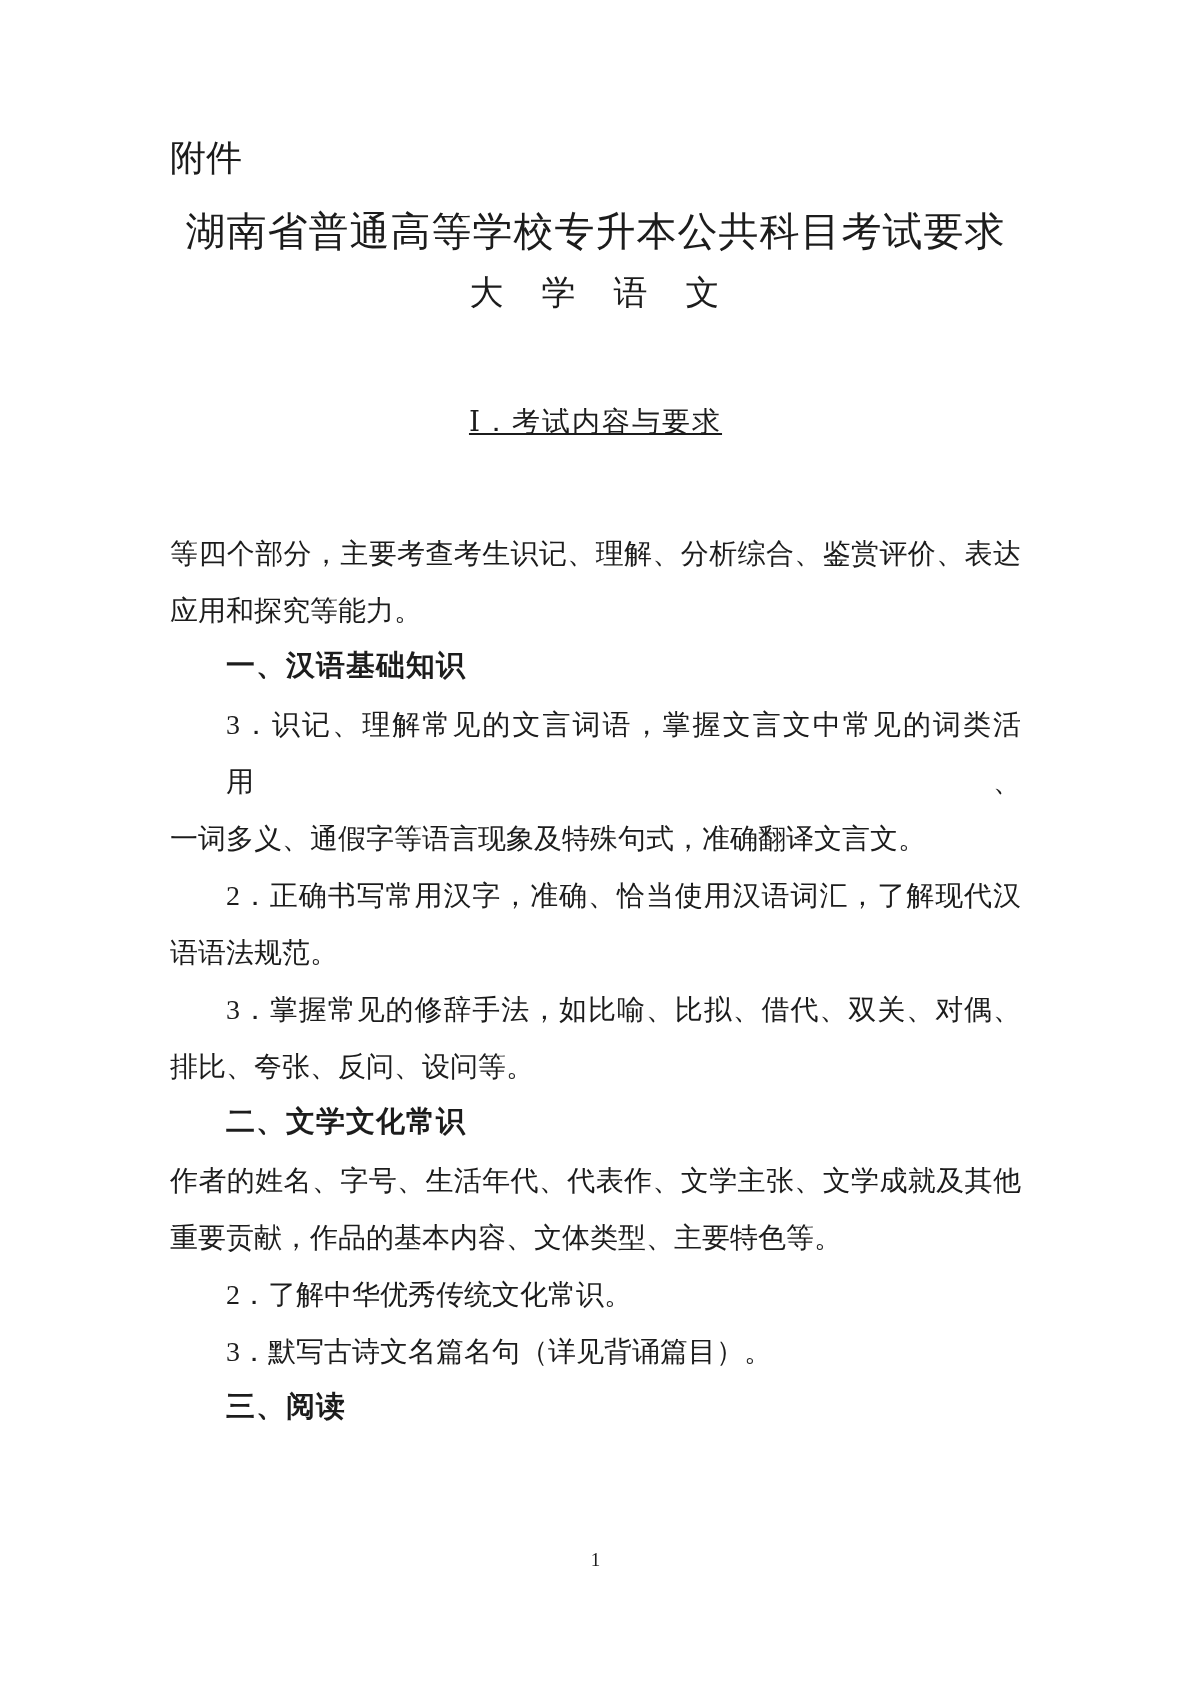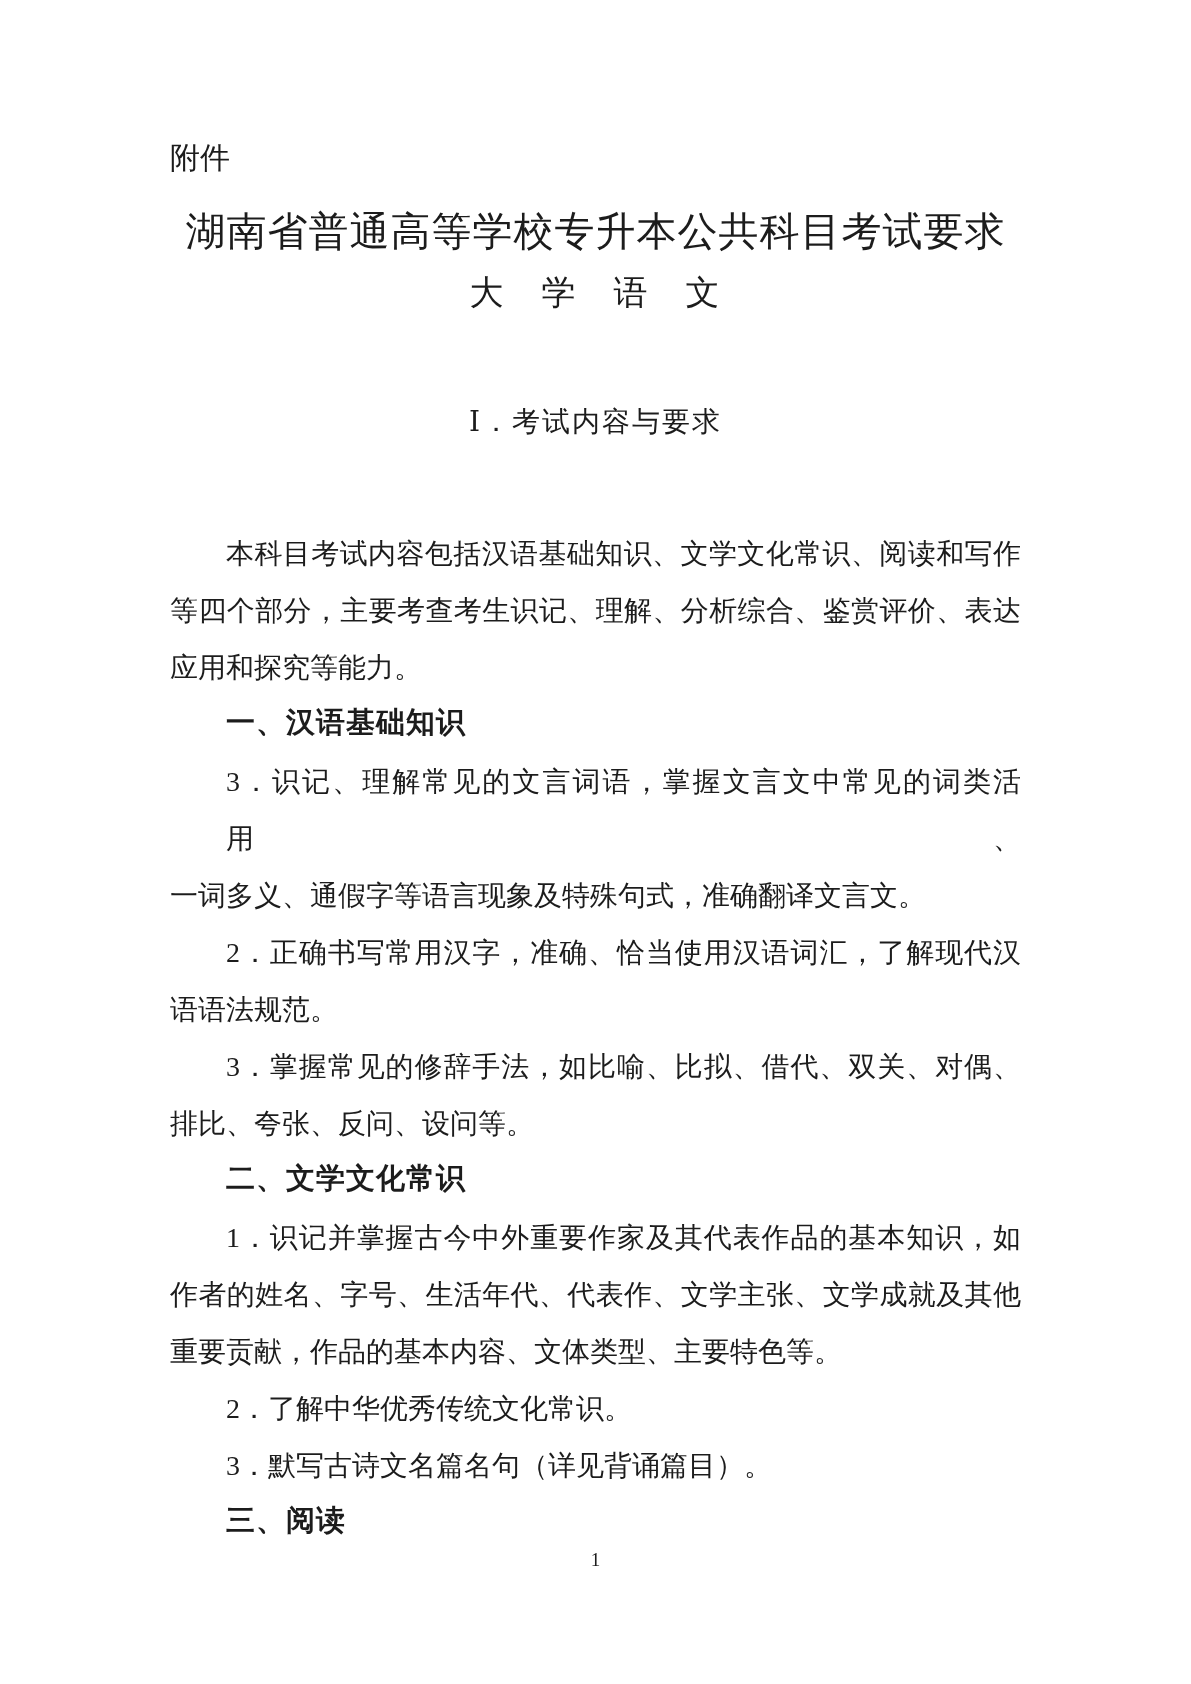--- a/index.html
+++ b/index.html
@@ -13,21 +13,21 @@
     height: 1684px;
     margin: 0 auto;
     background: #ffffff;
     box-sizing: border-box;
     padding: 140px 170px 0 170px;
     color: #1c1c1c;
     font-family: "Liberation Serif", "DejaVu Serif", serif;
     overflow: hidden;
   }
   .attachment {
-    font-size: 30px;
+    font-size: 36px;
     line-height: 36px;
   }
   .doc-title {
     margin-top: 34px;
     text-align: center;
     font-size: 40px;
     line-height: 44px;
     letter-spacing: 1px;
   }
   .doc-subtitle {
@@ -36,20 +36,21 @@
     font-size: 34px;
     line-height: 46px;
     letter-spacing: 2px;
   }
   .part-heading {
     margin-top: 86px;
     text-align: center;
     font-size: 28px;
     line-height: 40px;
     letter-spacing: 2px;
+    text-decoration: underline;
   }
   .body-text {
     margin-top: 83px;
     font-size: 28px;
     line-height: 57px;
   }
   .line {
     min-height: 57px;
   }
   .line.indent {
@@ -84,38 +85,36 @@
   <div class="attachment">附件</div>
 
   <div class="doc-title">湖南省普通高等学校专升本公共科目考试要求</div>
 
   <div class="doc-subtitle">大　学　语　文</div>
 
   <div class="part-heading">Ⅰ．考试内容与要求</div>
 
   <div class="body-text">
 
-    <div class="line indent fill">本科目考试内容包括汉语基础知识、文学文化常识、阅读和写作</div>
     <div class="line fill">等四个部分，主要考查考生识记、理解、分析综合、鉴赏评价、表达</div>
     <div class="line">应用和探究等能力。</div>
 
     <div class="line indent heading">一、汉语基础知识</div>
 
     <div class="line indent fill">3．识记、理解常见的文言词语，掌握文言文中常见的词类活用、</div>
     <div class="line">一词多义、通假字等语言现象及特殊句式，准确翻译文言文。</div>
 
     <div class="line indent fill">2．正确书写常用汉字，准确、恰当使用汉语词汇，了解现代汉</div>
     <div class="line">语语法规范。</div>
 
     <div class="line indent fill">3．掌握常见的修辞手法，如比喻、比拟、借代、双关、对偶、</div>
     <div class="line">排比、夸张、反问、设问等。</div>
 
     <div class="line indent heading">二、文学文化常识</div>
 
-    <div class="line indent fill">1．识记并掌握古今中外重要作家及其代表作品的基本知识，如</div>
     <div class="line fill">作者的姓名、字号、生活年代、代表作、文学主张、文学成就及其他</div>
     <div class="line">重要贡献，作品的基本内容、文体类型、主要特色等。</div>
 
     <div class="line indent">2．了解中华优秀传统文化常识。</div>
 
     <div class="line indent">3．默写古诗文名篇名句（详见背诵篇目）。</div>
 
     <div class="line indent heading">三、阅读</div>
 
   </div>

